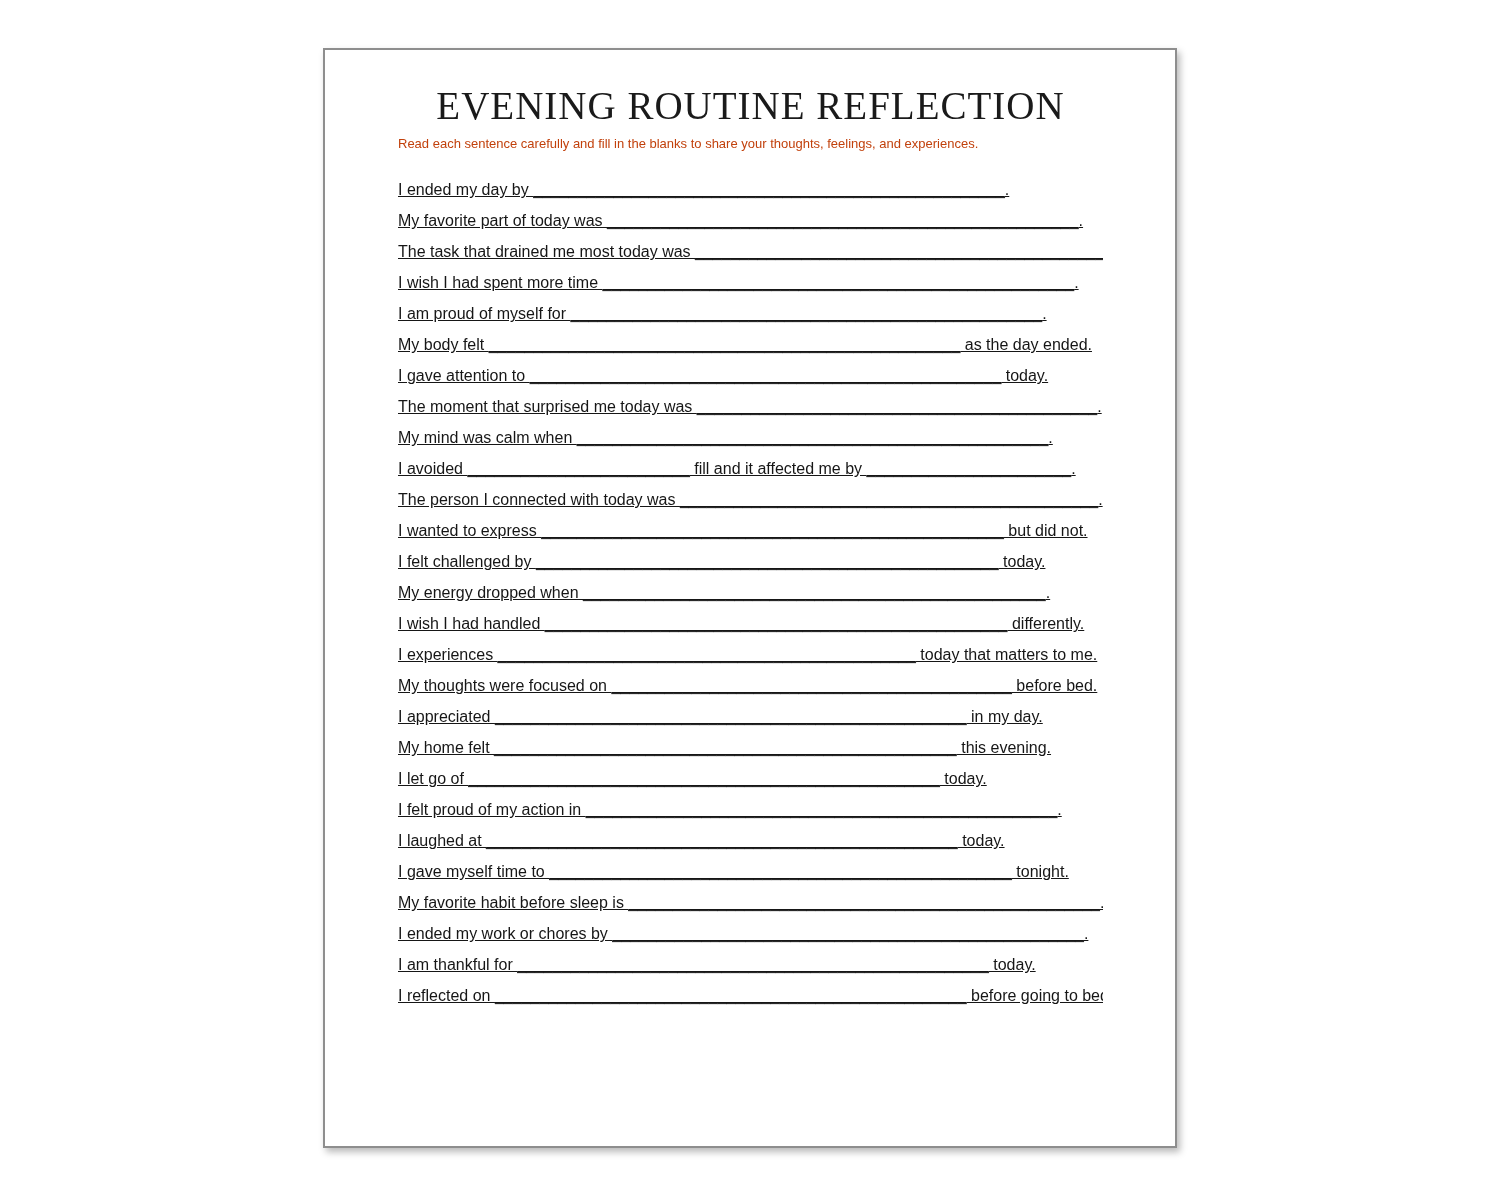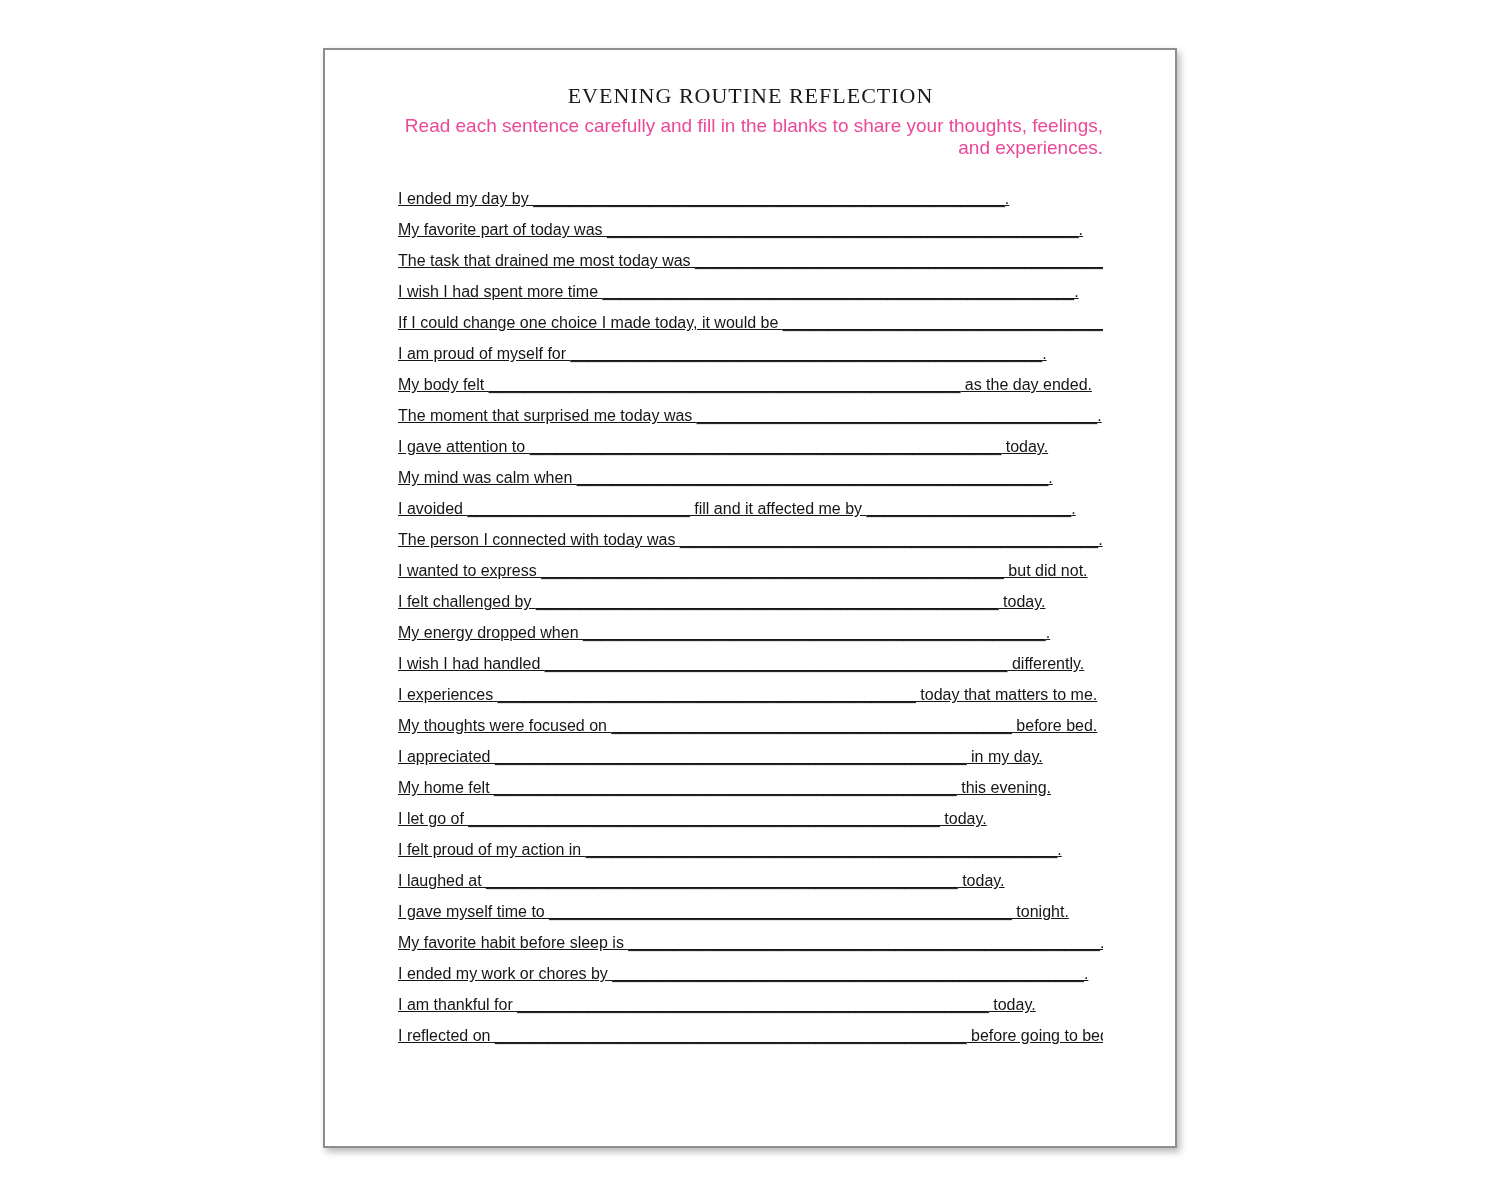--- a/index.html
+++ b/index.html
@@ -19,31 +19,31 @@
     height: 1100px;
     margin: 48px auto 0;
     background: #ffffff;
     border: 2px solid #8e8e8e;
     box-shadow: 3px 4px 7px rgba(0,0,0,0.28);
     padding: 32px 72px 0 73px;
   }
   .title {
     font-family: "Liberation Serif", serif;
     font-weight: normal;
-    font-size: 22px;
+    font-size: 39px;
     letter-spacing: 1px;
     text-align: center;
     color: #1a1a1a;
     margin: 0;
     line-height: 1.25;
   }
   .subtitle {
-    text-align: right;
-    font-size: 19px;
-    color: #ec4899;
+    text-align: left;
+    font-size: 13px;
+    color: #c2410c;
     margin: 5px 0 0;
     line-height: 1.2;
   }
   .lines {
     margin-top: 23px;
   }
   .line {
     height: 31px;
     line-height: 31px;
     font-size: 16px;
@@ -61,25 +61,24 @@
 <body>
 
 <div class="page">
   <h1 class="title">EVENING ROUTINE REFLECTION</h1>
   <p class="subtitle">Read each sentence carefully and fill in the blanks to share your thoughts, feelings, and experiences.</p>
   <div class="lines">
       <div class="line"><span>I ended my day by </span><span class="blank">_____________________________________________________</span><span>.</span></div>
       <div class="line"><span>My favorite part of today was </span><span class="blank">_____________________________________________________</span><span>.</span></div>
       <div class="line"><span>The task that drained me most today was </span><span class="blank">______________________________________________</span></div>
       <div class="line"><span>I wish I had spent more time </span><span class="blank">_____________________________________________________</span><span>.</span></div>
-      <div class="line"><span>If I could change one choice I made today, it would be </span><span class="blank">____________________________________</span></div>
       <div class="line"><span>I am proud of myself for </span><span class="blank">_____________________________________________________</span><span>.</span></div>
       <div class="line"><span>My body felt </span><span class="blank">_____________________________________________________</span><span> as the day ended.</span></div>
+      <div class="line"><span>I gave attention to </span><span class="blank">_____________________________________________________</span><span> today.</span></div>
       <div class="line"><span>The moment that surprised me today was </span><span class="blank">_____________________________________________</span><span>.</span></div>
-      <div class="line"><span>I gave attention to </span><span class="blank">_____________________________________________________</span><span> today.</span></div>
       <div class="line"><span>My mind was calm when </span><span class="blank">_____________________________________________________</span><span>.</span></div>
       <div class="line"><span>I avoided </span><span class="blank">_________________________</span><span> fill and it affected me by </span><span class="blank">_______________________</span><span>.</span></div>
       <div class="line"><span>The person I connected with today was </span><span class="blank">_______________________________________________</span><span>.</span></div>
       <div class="line"><span>I wanted to express </span><span class="blank">____________________________________________________</span><span> but did not.</span></div>
       <div class="line"><span>I felt challenged by </span><span class="blank">____________________________________________________</span><span> today.</span></div>
       <div class="line"><span>My energy dropped when </span><span class="blank">____________________________________________________</span><span>.</span></div>
       <div class="line"><span>I wish I had handled </span><span class="blank">____________________________________________________</span><span> differently.</span></div>
       <div class="line"><span>I experiences </span><span class="blank">_______________________________________________</span><span> today that matters to me.</span></div>
       <div class="line"><span>My thoughts were focused on </span><span class="blank">_____________________________________________</span><span> before bed.</span></div>
       <div class="line"><span>I appreciated </span><span class="blank">_____________________________________________________</span><span> in my day.</span></div>

